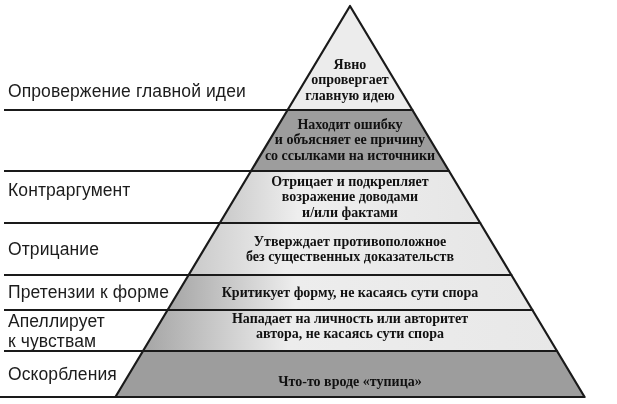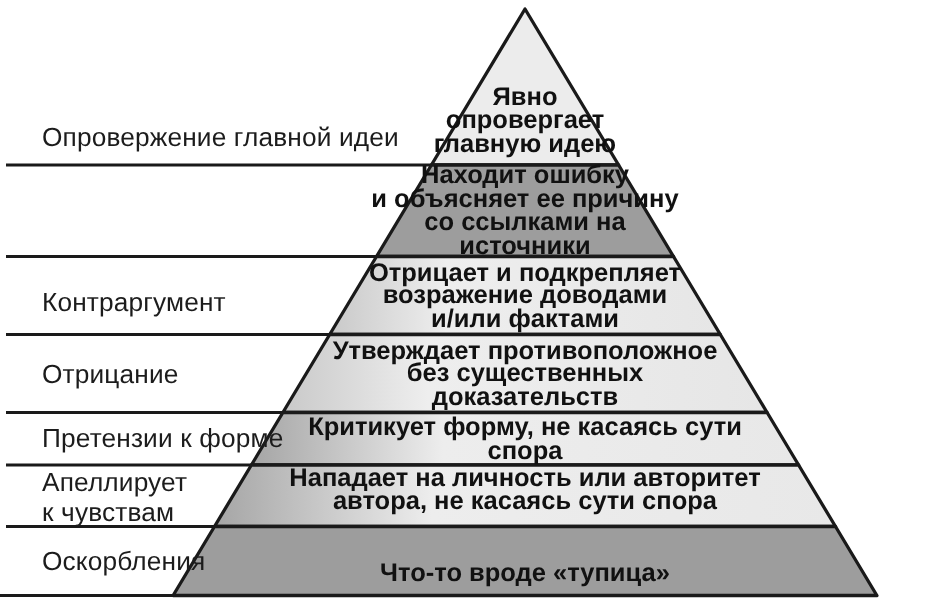--- a/index.html
+++ b/index.html
@@ -13,33 +13,33 @@
   }
   .layer { position: absolute; left: 0; top: 0; }
   .side-label {
     position: absolute;
     left: 8px;
     font-size: 17.5px;
     line-height: 20px;
     color: #1c1c1c;
     white-space: pre-line;
     letter-spacing: 0.1px;
-    margin-left: 20px;
   }
   .band-text {
     position: absolute;
     display: flex;
     align-items: center;
     justify-content: center;
     text-align: center;
-    font-size: 17px;
+    font-size: 14px;
     font-weight: 700;
     line-height: 15.5px;
     color: #111111;
     white-space: pre-line;
+    font-family: Liberation Serif, serif;
   }
 </style>
 </head>
 <body>
 
 <div class="canvas">
 
   <svg class="layer" width="617" height="404" viewBox="0 0 617 404">
     <defs>
       <linearGradient id="gSoft" x1="0" y1="0" x2="1" y2="0">
@@ -67,21 +67,21 @@
     <polygon points="350,6 287.6,110 412.4,110" stroke="#1a1a1a" stroke-width="2.2" stroke-linejoin="round" fill="#ececec"></polygon>
     <polygon points="287.6,110 412.4,110 449,171 251,171" stroke="#1a1a1a" stroke-width="2.2" stroke-linejoin="round" fill="#9d9d9d"></polygon>
     <polygon points="251,171 449,171 480.2,223 219.8,223" fill="url(#gSoft)" stroke="#1a1a1a" stroke-width="2.2" stroke-linejoin="round"></polygon>
     <polygon points="219.8,223 480.2,223 511.4,275 188.6,275" fill="url(#gSoft)" stroke="#1a1a1a" stroke-width="2.2" stroke-linejoin="round"></polygon>
     <polygon points="188.6,275 511.4,275 532.4,310 167.6,310" fill="url(#gStrong)" stroke="#1a1a1a" stroke-width="2.2" stroke-linejoin="round"></polygon>
     <polygon points="167.6,310 532.4,310 557,351 143,351" fill="url(#gStrong)" stroke="#1a1a1a" stroke-width="2.2" stroke-linejoin="round"></polygon>
     <polygon points="143,351 557,351 584.6,397 115.4,397" stroke="#1a1a1a" stroke-width="2.2" stroke-linejoin="round" fill="#9d9d9d"></polygon>
   </svg>
 
   <div class="side-label" style="top:81px">Опровержение главной идеи</div>
-  <div class="side-label" style="top:191px">Контраргумент</div>
+  <div class="side-label" style="top:180px">Контраргумент</div>
   <div class="side-label" style="top:239px">Отрицание</div>
   <div class="side-label" style="top:311px">Апеллирует
 к чувствам</div>
   <div class="side-label" style="top:282px">Претензии к форме</div>
   <div class="side-label" style="top:364px">Оскорбления</div>
 
   <div class="band-text" style="left:270px; top:52px;  width:160px; height:56px;">Явно
 опровергает
 главную идею</div>
   <div class="band-text" style="left:240px; top:112px; width:220px; height:56px;">Находит ошибку

